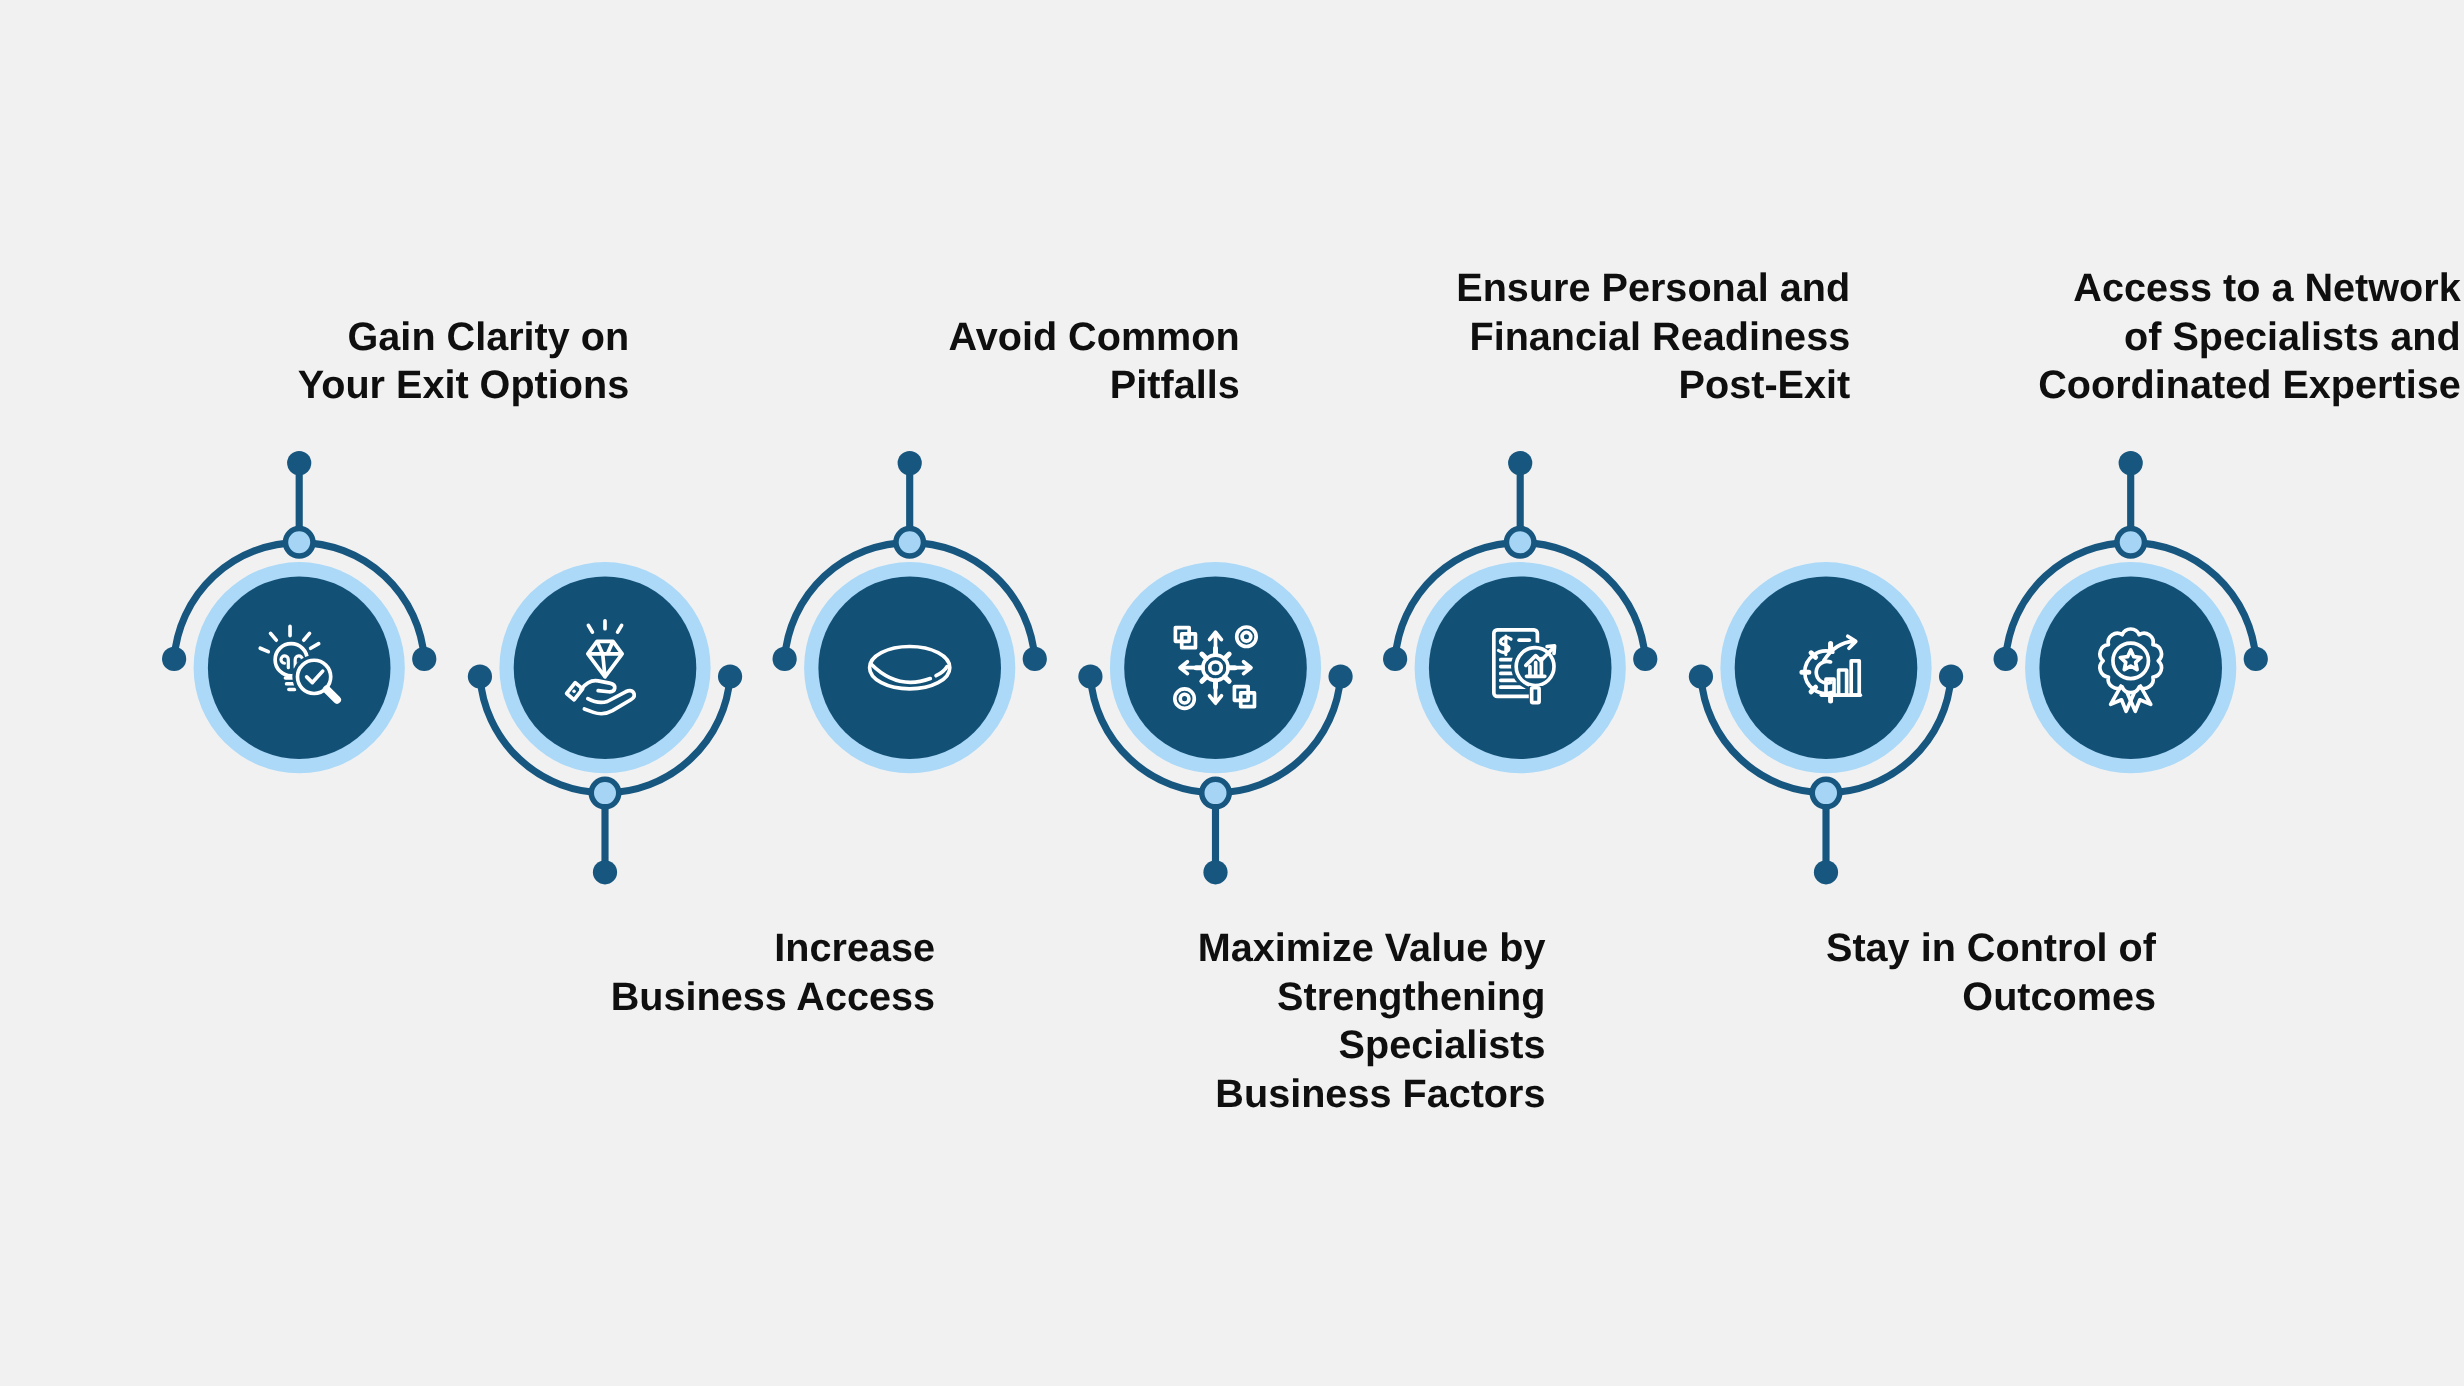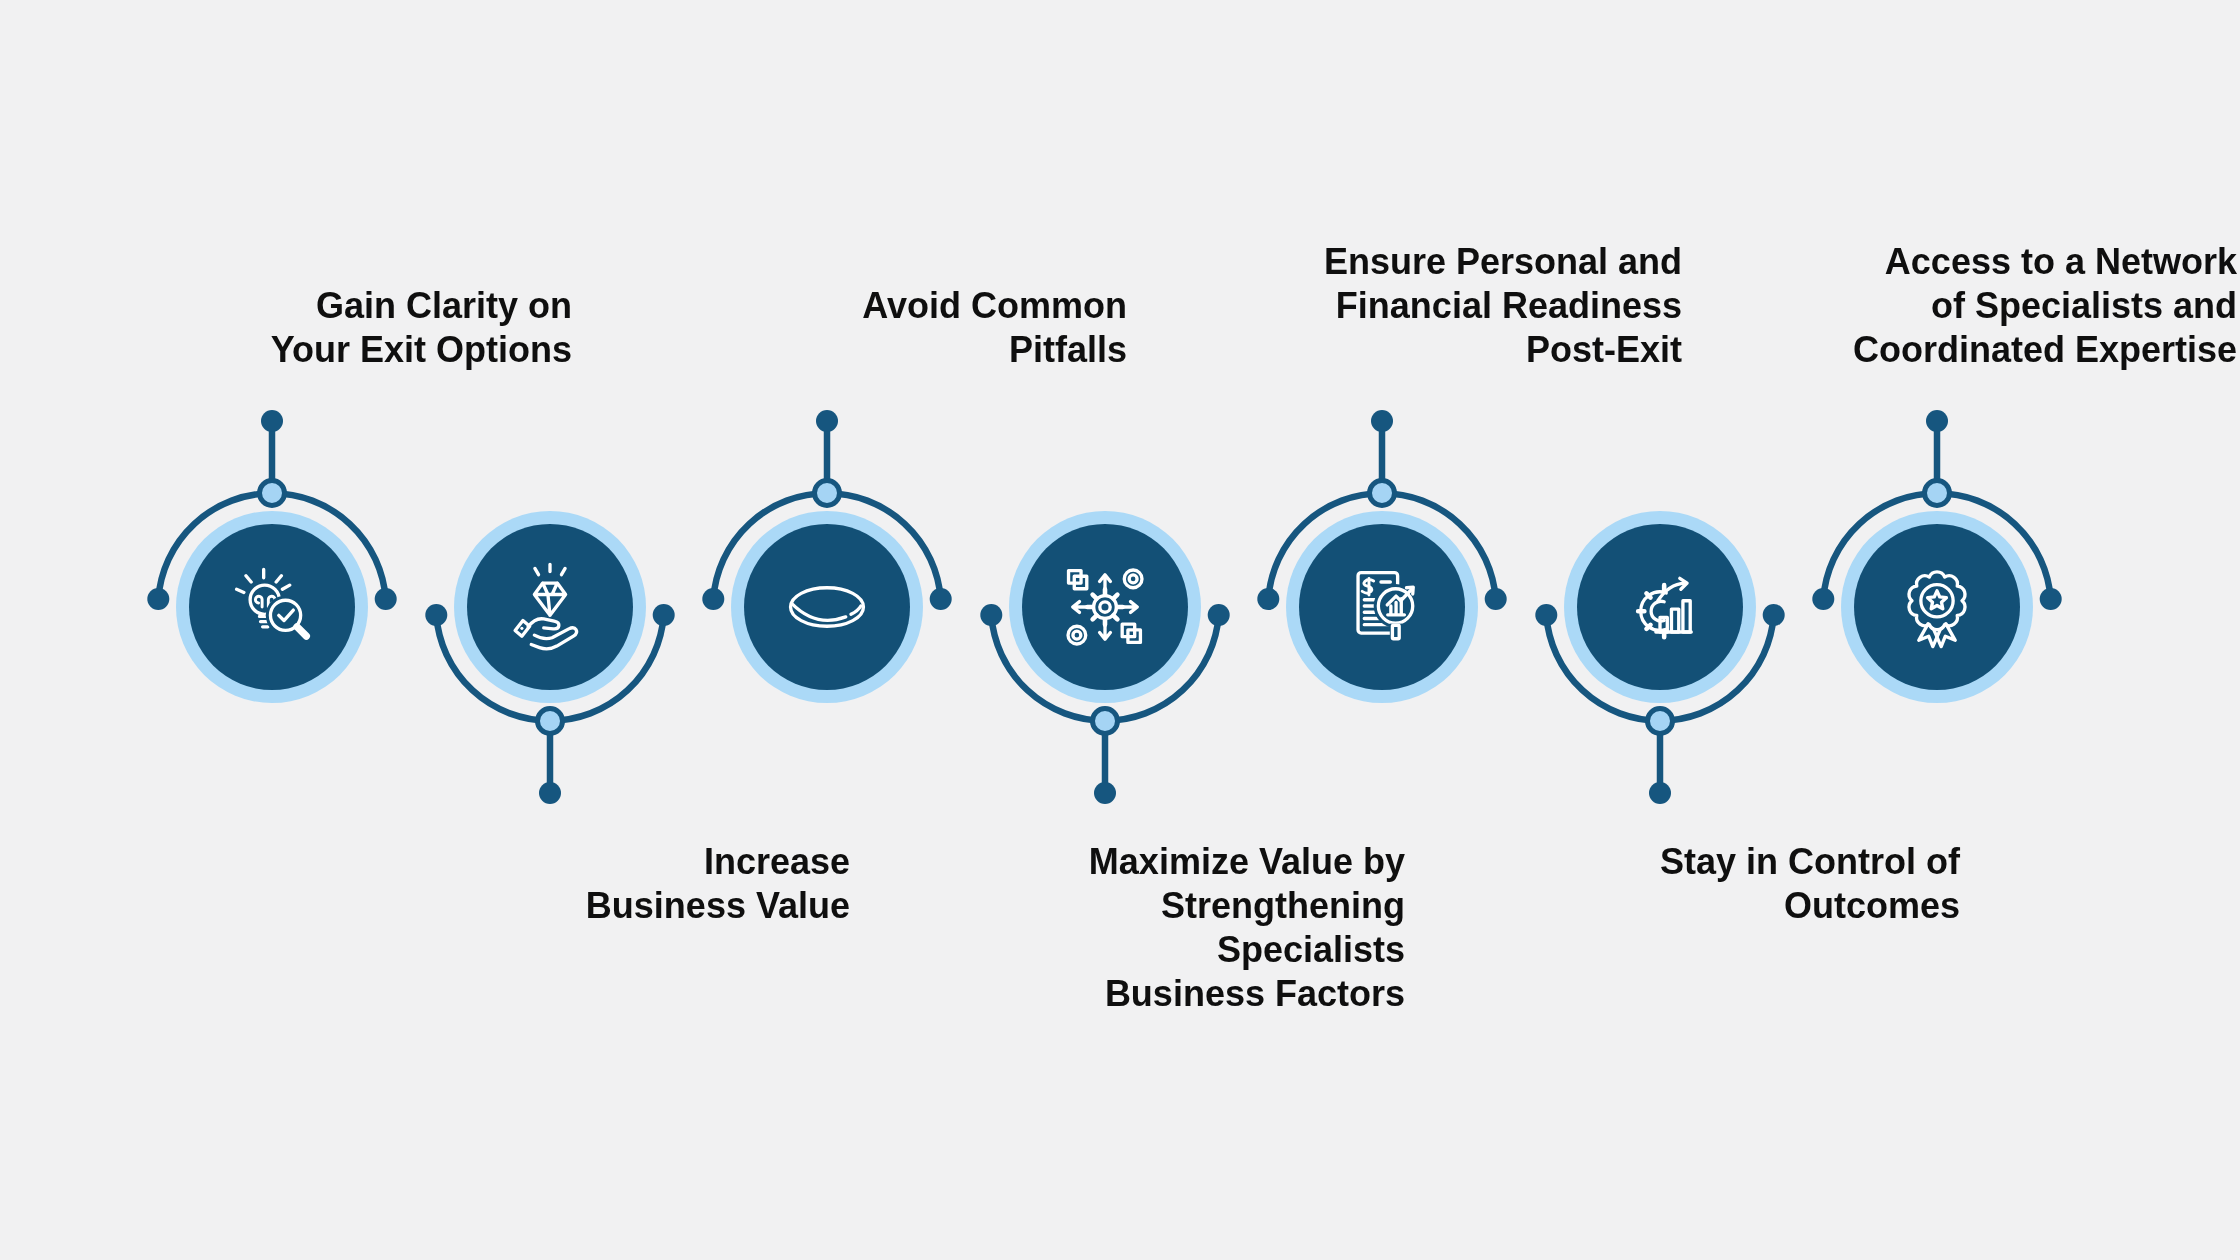--- a/index.html
+++ b/index.html
@@ -160,21 +160,21 @@
         <use href="#conn-down"></use>
       </svg>
     <div class="bubble">
       <div class="disc">
         <svg class="icon" viewBox="0 0 96 96">
             <use href="#icon-2"></use>
           </svg>
       </div>
     </div>
     <div class="label below">Increase
-Business Value</div>
+Business Access</div>
   </div>
 
   <div class="step" style="left:827px">
     <svg class="connector" width="260" height="420" viewBox="-130 -210 260 420">
         <use href="#conn-up"></use>
       </svg>
     <div class="bubble">
       <div class="disc">
         <svg class="icon" viewBox="0 0 96 96">
             <use href="#icon-3"></use>

